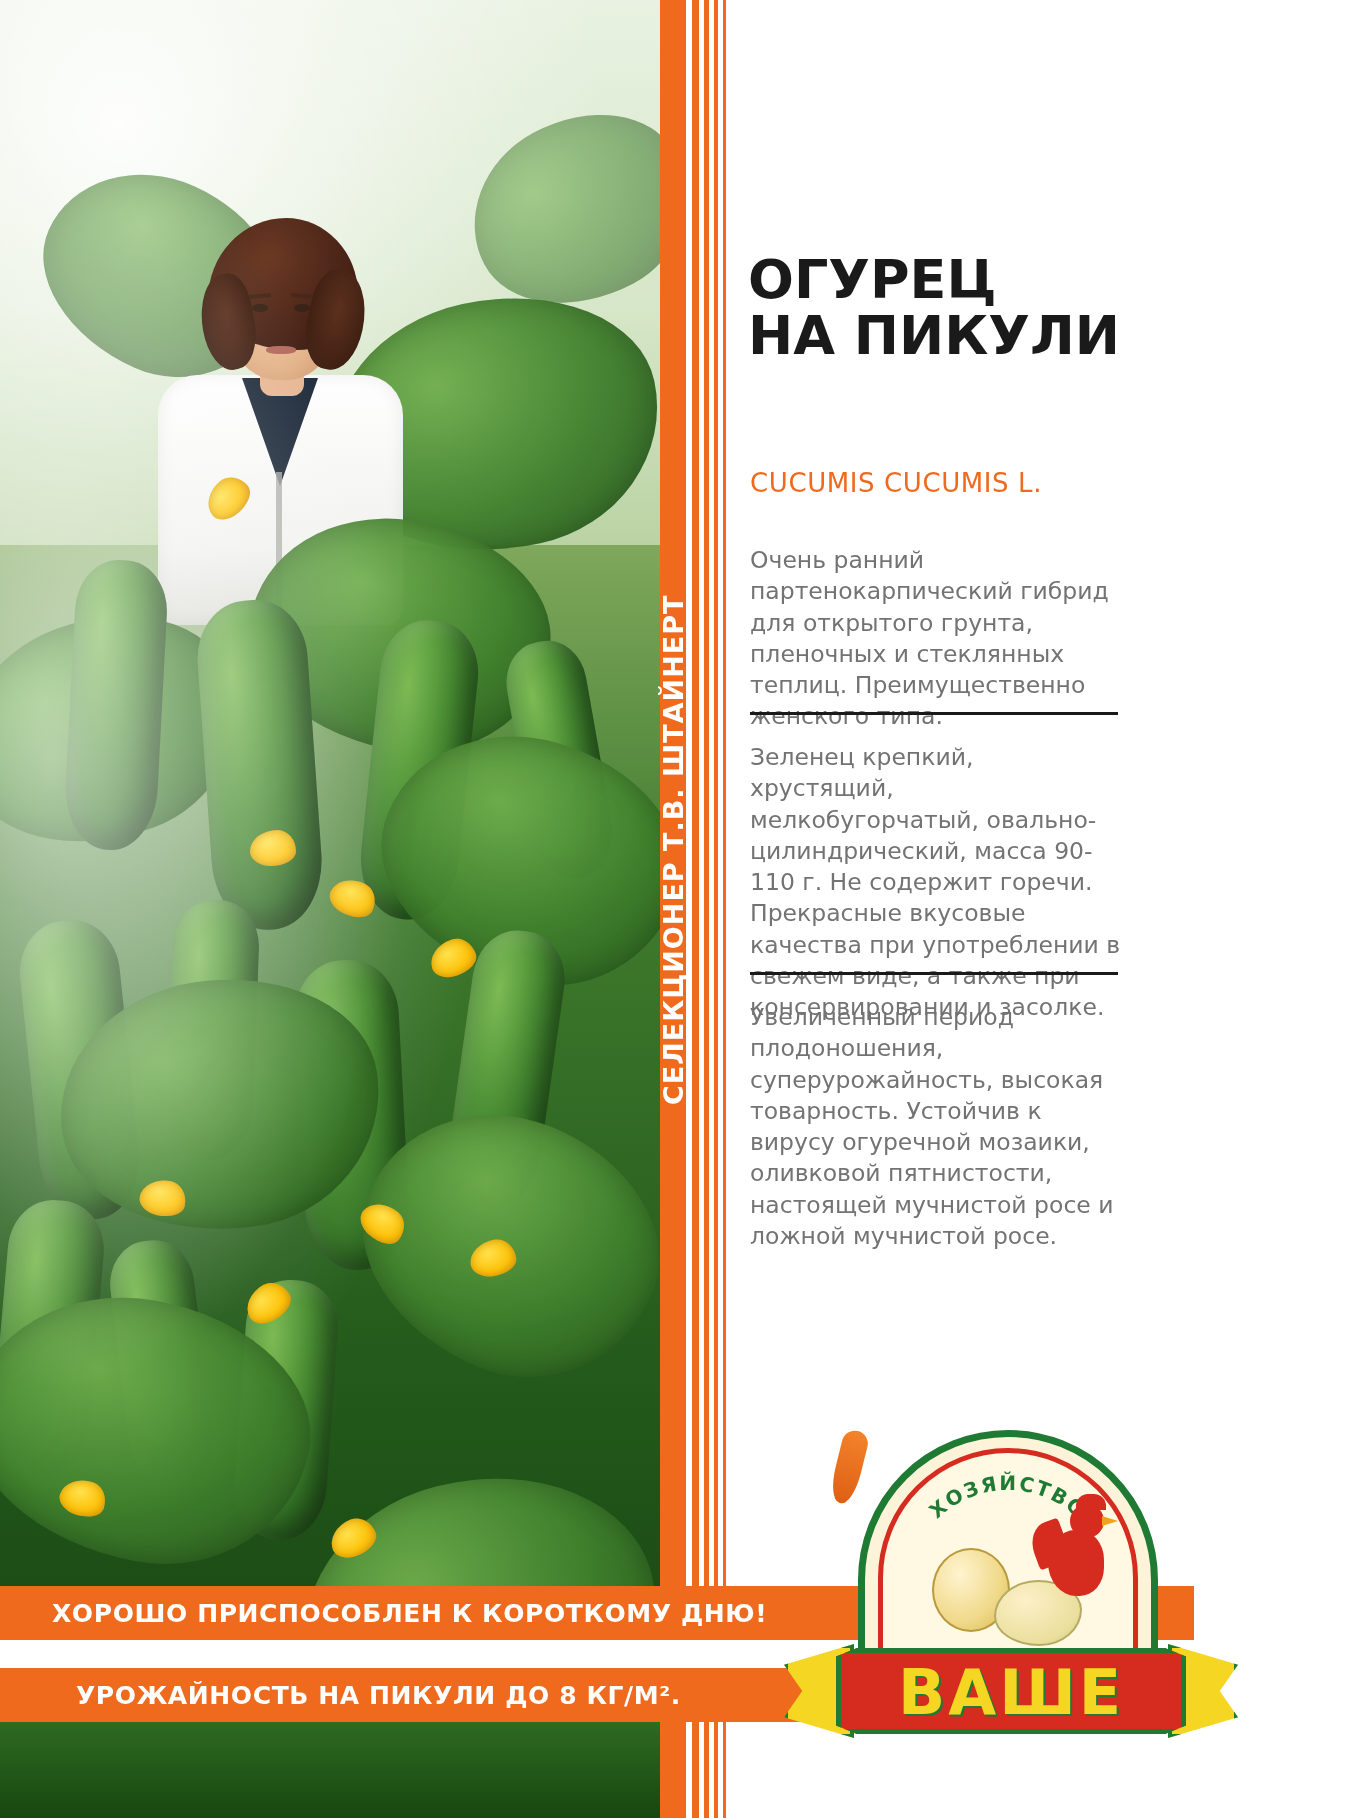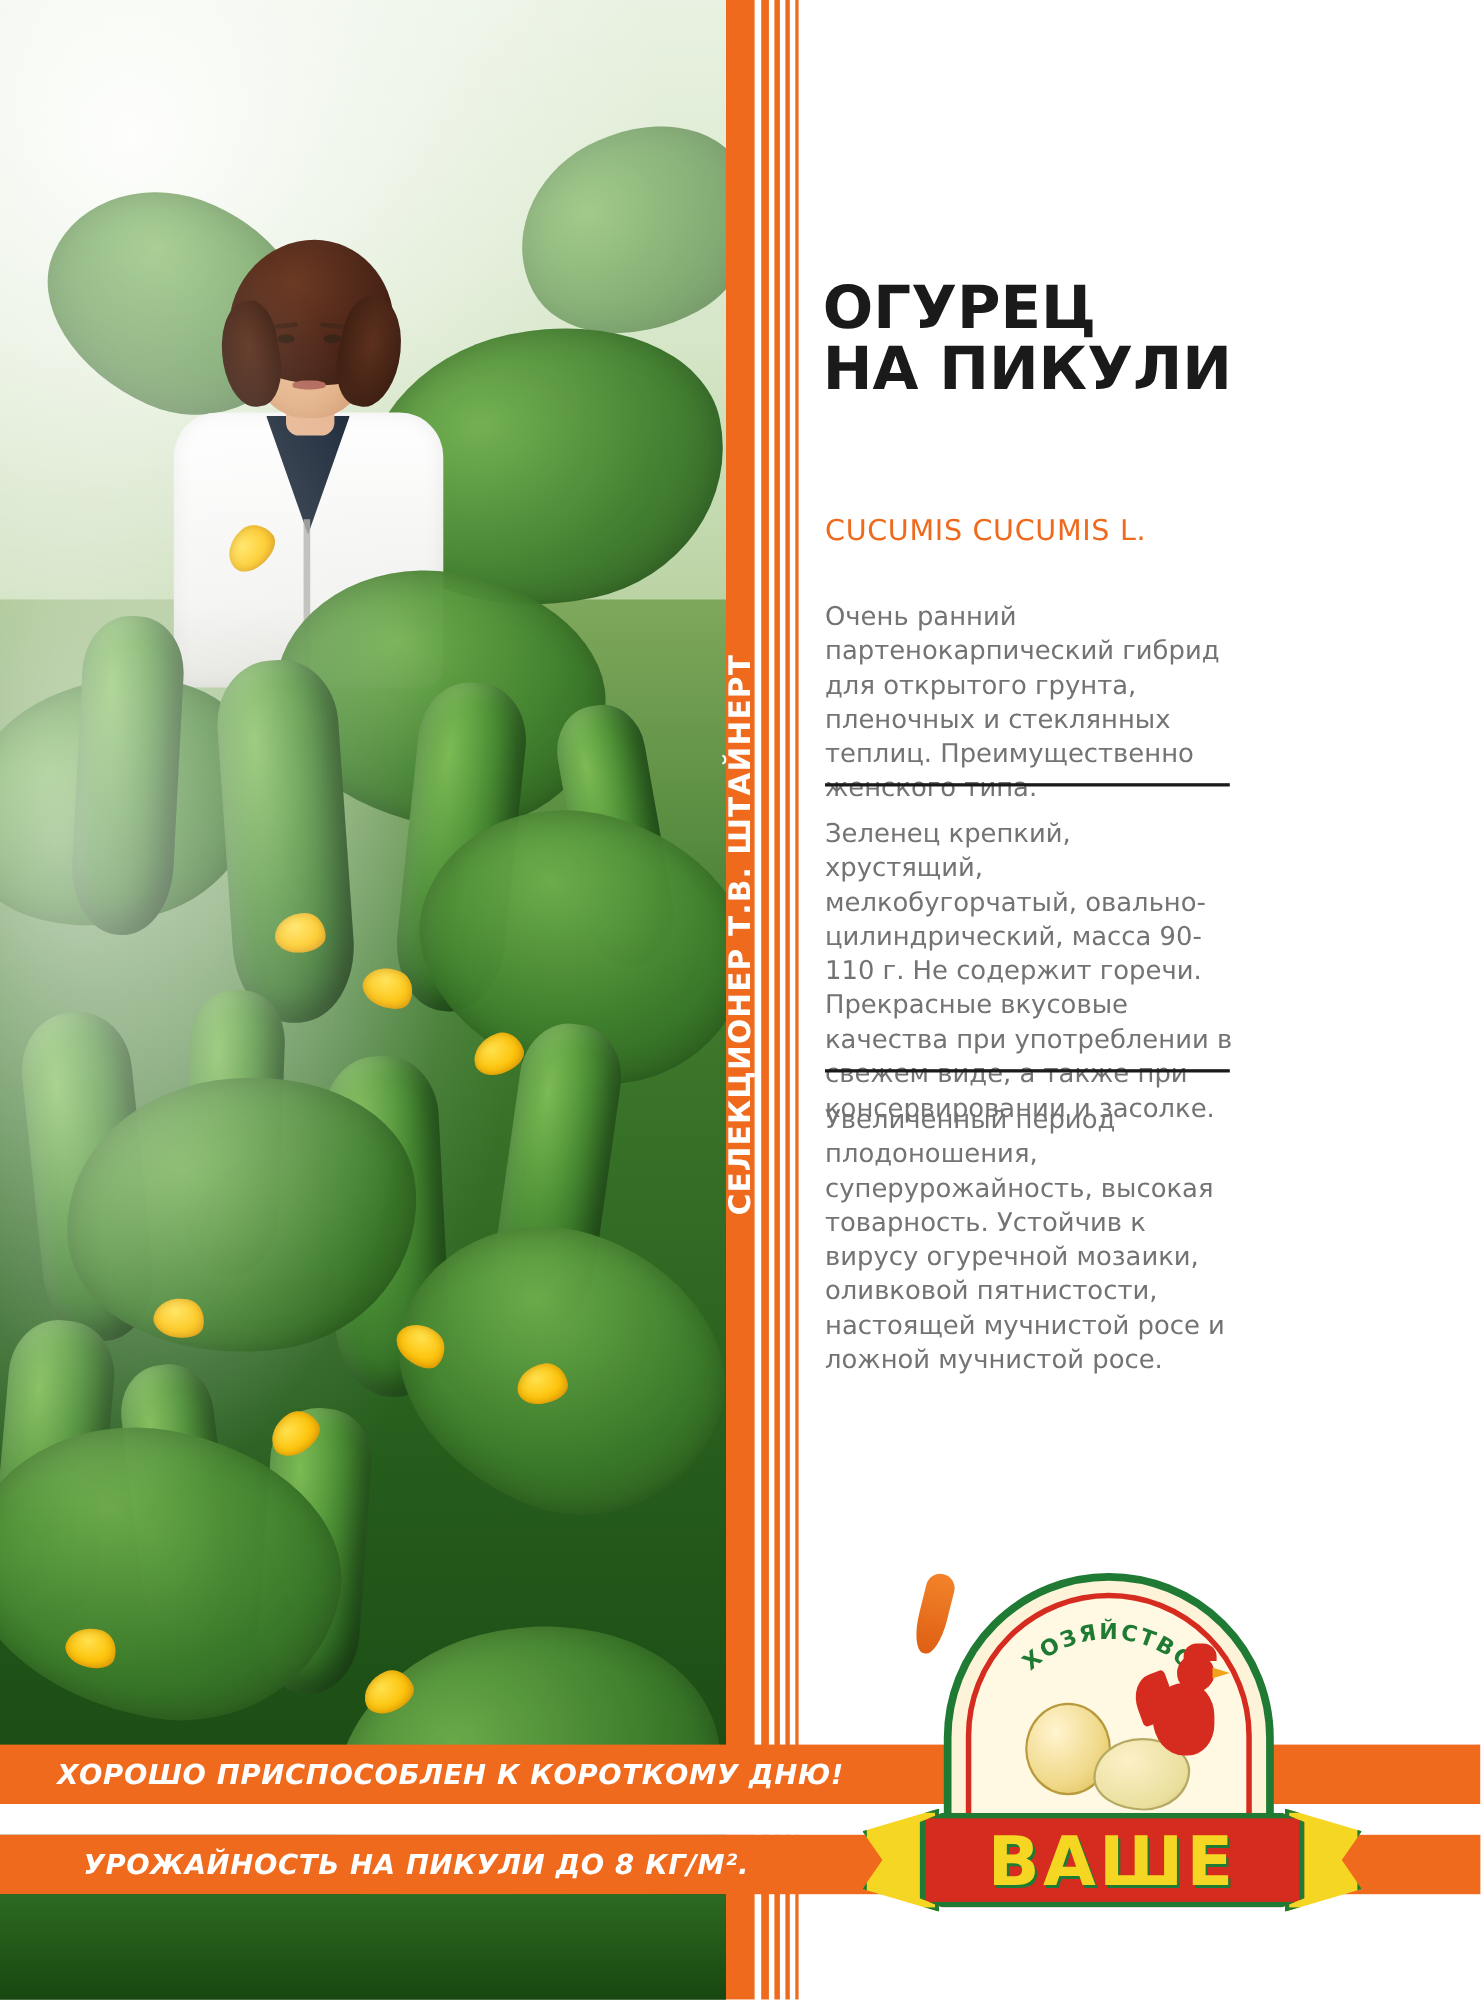--- a/index.html
+++ b/index.html
@@ -251,26 +251,25 @@
     height: 3px;
     background: #1a1a1a;
   }
   .r1 { top: 712px; }
   .r2 { top: 972px; }
 
   
   .banner {
     position: absolute;
     left: 0;
-    width: 1346px;
+    width: 1194px;
     height: 54px;
     background: #ef6a1d;
     display: flex;
     align-items: center;
-    font-style: italic;
   }
   .banner-1 { top: 1586px; }
   .banner-2 { top: 1668px; padding-left: 24px; }
   .banner span {
     color: #ffffff;
     font-size: 25px;
     font-weight: bold;
     letter-spacing: 0.6px;
     padding-left: 52px;
   }

